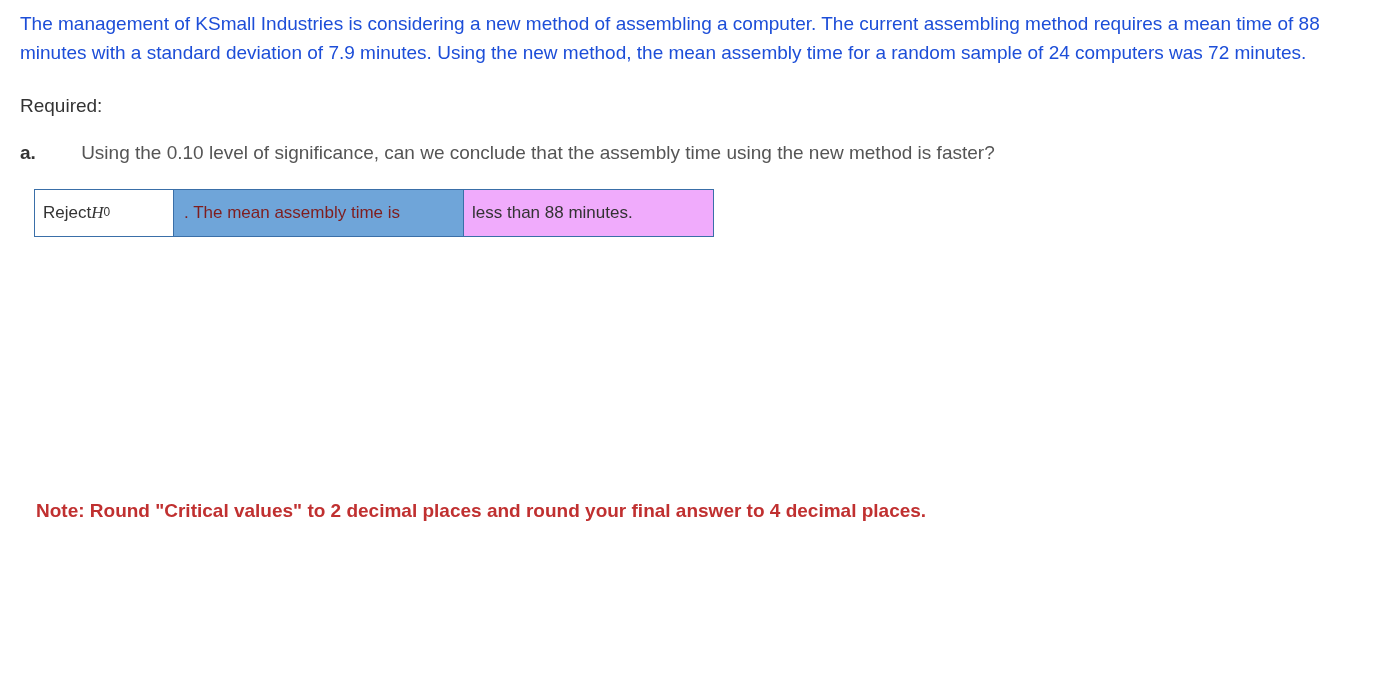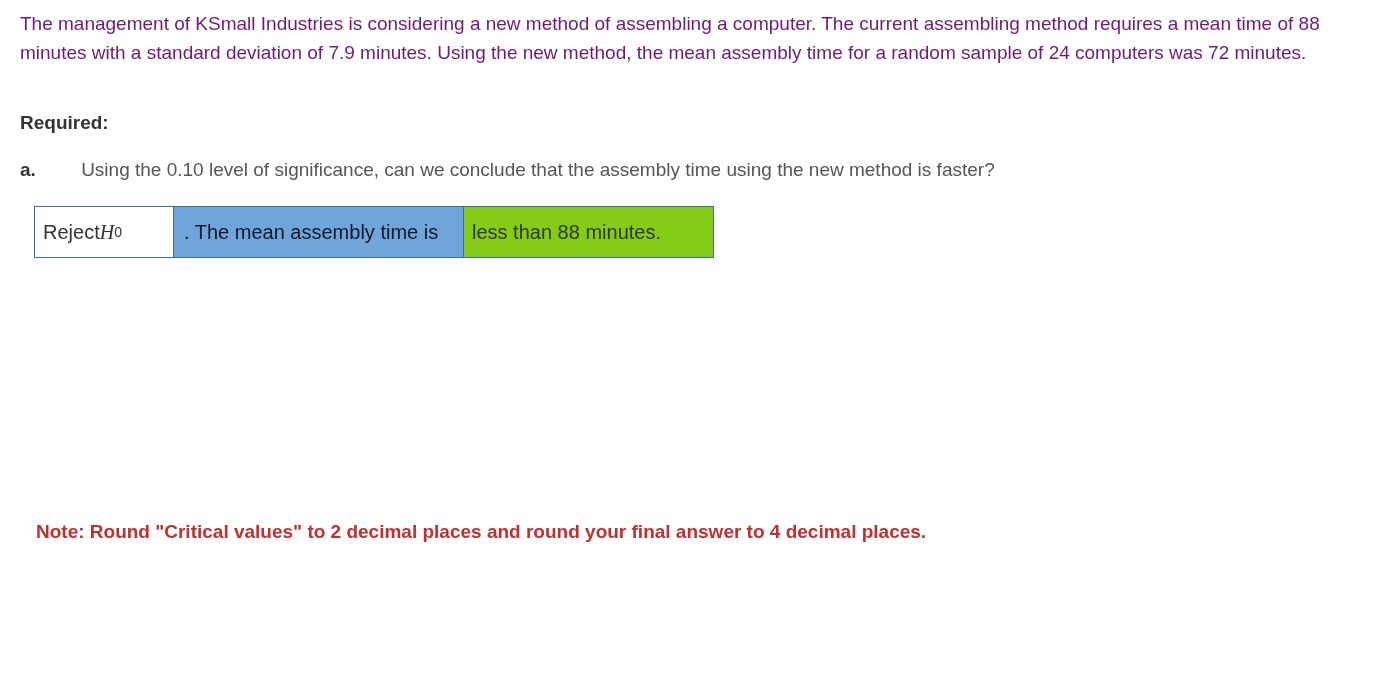--- a/index.html
+++ b/index.html
@@ -5,25 +5,25 @@
     body {
       font-family: Arial, Helvetica, sans-serif;
       font-size: 19px;
       color: #333;
       margin: 0;
       padding: 10px 20px;
       width: 1351px;
       line-height: 1.5;
     }
     .problem-text {
-      color: #701a75;
-      margin-bottom: 42px;
+      color: #1d4ed8;
+      margin-bottom: 25px;
     }
     .required-label {
-      font-weight: bold;
+      font-weight: normal;
       color: #333;
       margin-bottom: 18px;
     }
     .part-container {
       margin-bottom: 30px;
     }
     .part-label {
       font-weight: bold;
       color: #333;
       display: inline;
@@ -32,44 +32,44 @@
       color: #555;
       display: inline;
       margin-left: 40px;
     }
     .answer-row {
       display: flex;
       align-items: stretch;
       margin-top: 22px;
       margin-left: 14px;
       font-family: Arial, sans-serif;
-      font-size: 20px;
+      font-size: 17px;
     }
     .answer-cell-white {
       background: #fff;
       border: 1px solid #3a6fa8;
       padding: 2px 8px;
       display: flex;
       align-items: center;
       min-width: 140px;
       box-sizing: border-box;
     }
     .answer-cell-blue {
       background: #6fa5d9;
       border: 1px solid #3a6fa8;
       border-left: none;
       padding: 2px 10px;
       display: flex;
       align-items: center;
       box-sizing: border-box;
-      color: #0f172a;
+      color: #7f1d1d;
       min-width: 290px;
     }
     .answer-cell-white2 {
-      background: #84cc16;
+      background: #f0abfc;
       border: 1px solid #3a6fa8;
       border-left: none;
       padding: 10px 8px;
       display: flex;
       align-items: center;
       min-width: 250px;
       box-sizing: border-box;
     }
     .italic {
       font-style: italic;

